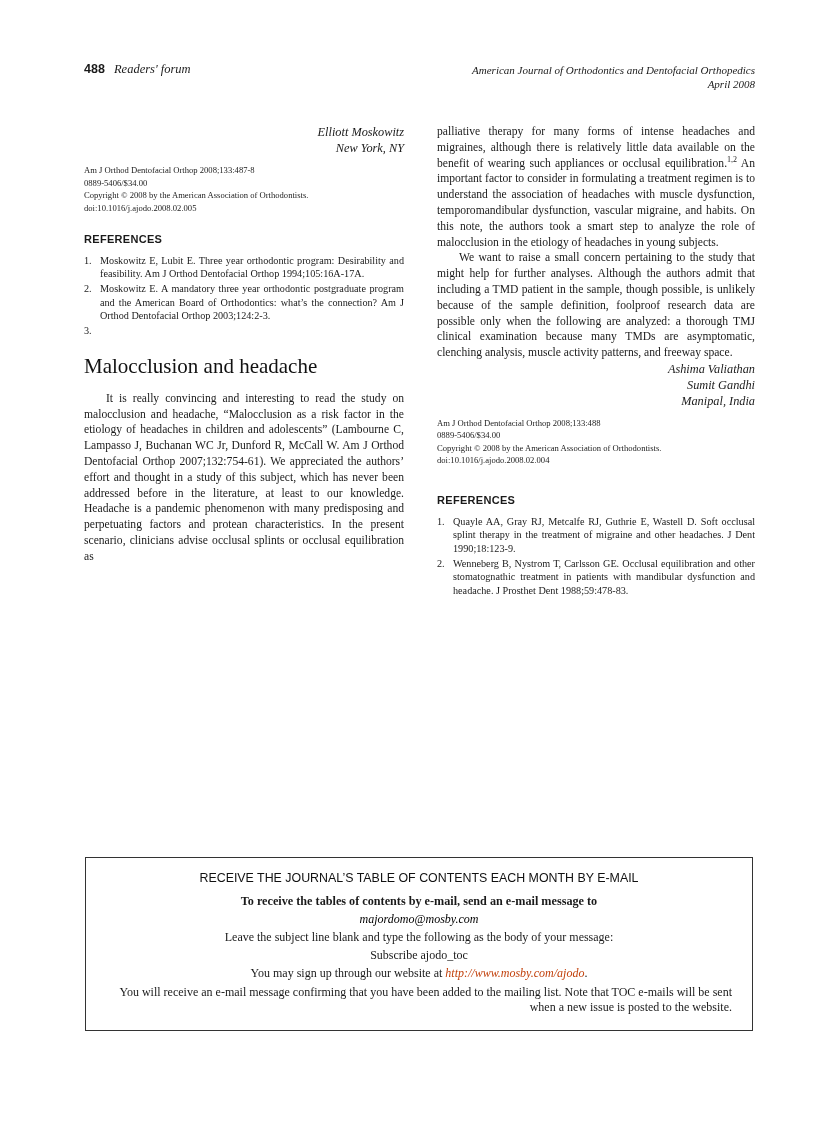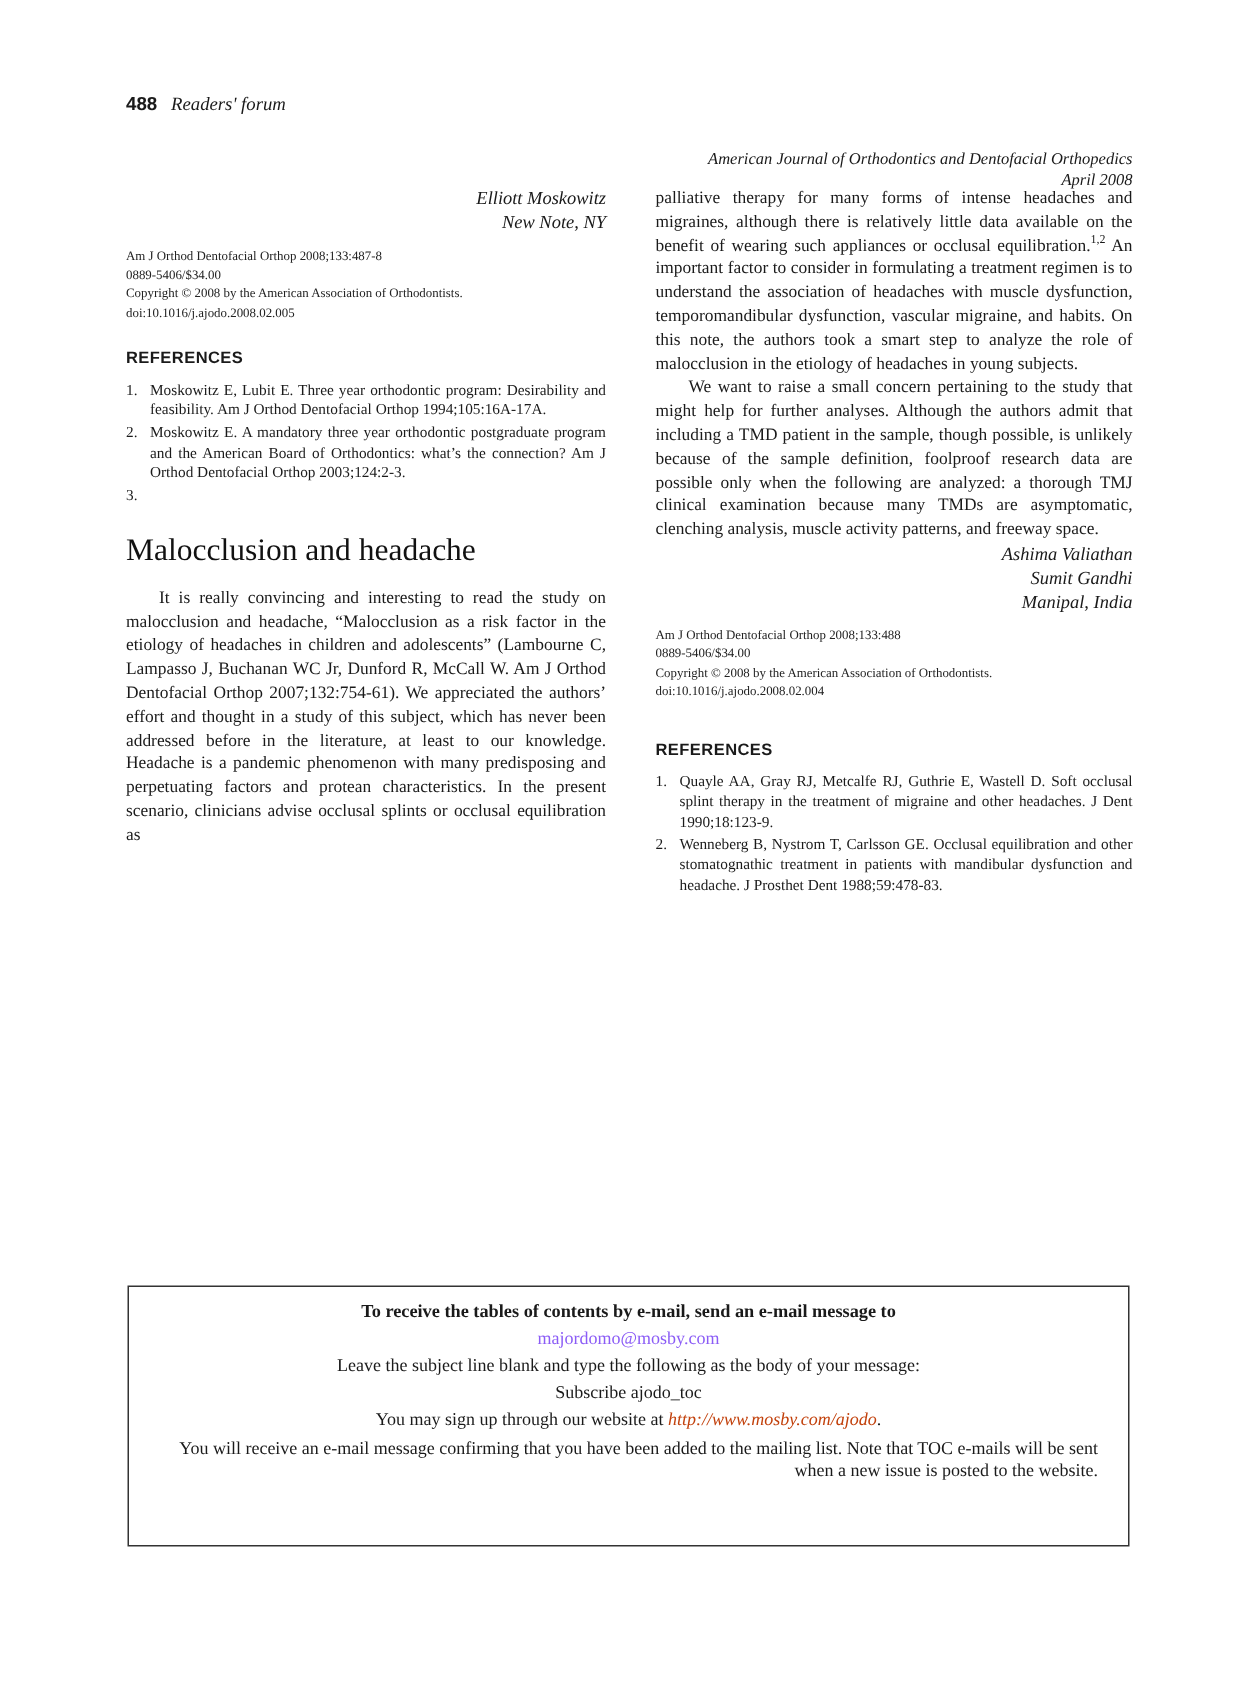--- a/index.html
+++ b/index.html
@@ -2,56 +2,56 @@
 <html><head>
 <meta charset="utf-8">
 <style>
   html, body { margin:0; padding:0; background:#ffffff; }
   body { width:838px; height:1122px; position:relative; overflow:hidden;
          font-family:"Liberation Serif", serif; color:#1a1a1a; }
   .abs { position:absolute; }
   .hdr-left { left:84px; top:62px; font-size:12.5px; }
   .hdr-left .pg { font-family:"Liberation Sans", sans-serif; font-weight:bold; font-size:12.5px; margin-right:6px; }
   .hdr-left .sec { font-style:italic; }
-  .hdr-right { right:83px; top:63px; text-align:right; font-style:italic; font-size:11px; line-height:14px;margin-top:36px; }
+  .hdr-right { right:83px; top:63px; text-align:right; font-style:italic; font-size:11px; line-height:14px; }
   .col { width:320px; font-size:11.6px; line-height:15.8px; }
   .col p { margin:0; text-align:justify; }
   .indent { text-indent:22px; }
   .sig { text-align:right; font-style:italic; font-size:12.3px; line-height:16px; }
   .meta { font-size:8.6px; line-height:12.5px; color:#222; margin-top:8px; }
   .refhead { font-family:"Liberation Sans", sans-serif; font-weight:bold; font-size:11px; letter-spacing:0.3px; margin:18px 0 6px 0; }
   ol.refs { margin:0; padding:0; list-style:none; font-size:10.2px; line-height:13.6px; }
   ol.refs li { position:relative; padding-left:16px; text-align:justify; margin-bottom:1px; }
   ol.refs li .n { position:absolute; left:0; top:0; }
   .title { font-size:21px; line-height:26px; margin:30px 0 12px 0; color:#111; }
   sup { font-size:8px; line-height:0; }
   .box { left:85px; top:857px; width:668px; height:174px; border:1.5px solid #333; box-sizing:border-box; text-align:center; }
   .box .bh { font-family:"Liberation Sans", sans-serif; font-size:12.4px; margin-top:13px; color:#111; }
   .box .l1 { font-weight:bold; font-size:12.2px; margin-top:9px; }
-  .box .email { color:#8b5cf6; font-size:12px; margin-top:3px; }
+  .box .email { font-style:italic; color:#000000; font-size:12px; margin-top:3px; }
   .box .l { font-size:12px; margin-top:3px; }
   .box .url { font-style:italic; color:#c2410c; }
   .box .fin { text-align:right; font-size:12px; line-height:15px; margin:4px 20px 0 21px; }
 </style>
 </head>
 <body>
 
 <div class="abs hdr-left">
   <span class="pg">488</span>
   <span class="sec">Readers' forum</span>
 </div>
 <div class="abs hdr-right">
   <div>American Journal of Orthodontics and Dentofacial Orthopedics</div>
   <div>April 2008</div>
 </div>
 
 <div class="abs col" style="left:84px; top:124px;">
   <div class="sig">
     <div>Elliott Moskowitz</div>
-    <div>New Note, NY</div>
+    <div>New York, NY</div>
   </div>
   <div class="meta">
     <div>Am J Orthod Dentofacial Orthop 2008;133:487-8</div>
     <div>0889-5406/$34.00</div>
     <div>Copyright © 2008 by the American Association of Orthodontists.</div>
     <div>doi:10.1016/j.ajodo.2008.02.005</div>
   </div>
   <div class="refhead">REFERENCES</div>
   <ol class="refs">
     <li><span class="n">1.</span><span>Moskowitz E, Lubit E. Three year orthodontic program: Desirability and feasibility. Am J Orthod Dentofacial Orthop 1994;105:16A-17A.</span></li>
@@ -77,19 +77,20 @@
     <div>doi:10.1016/j.ajodo.2008.02.004</div>
   </div>
   <div class="refhead" style="margin-top:26px;">REFERENCES</div>
   <ol class="refs">
     <li><span class="n">1.</span><span>Quayle AA, Gray RJ, Metcalfe RJ, Guthrie E, Wastell D. Soft occlusal splint therapy in the treatment of migraine and other headaches. J Dent 1990;18:123-9.</span></li>
     <li><span class="n">2.</span><span>Wenneberg B, Nystrom T, Carlsson GE. Occlusal equilibration and other stomatognathic treatment in patients with mandibular dysfunction and headache. J Prosthet Dent 1988;59:478-83.</span></li>
   </ol>
 </div>
 
 <div class="abs box">
+  <div class="bh">RECEIVE THE JOURNAL’S TABLE OF CONTENTS EACH MONTH BY E-MAIL</div>
   <div class="l1">To receive the tables of contents by e-mail, send an e-mail message to</div>
   <div class="email">majordomo@mosby.com</div>
   <div class="l">Leave the subject line blank and type the following as the body of your message:</div>
   <div class="l">Subscribe ajodo_toc</div>
   <div class="l"><span>You may sign up through our website at </span><span class="url">http://www.mosby.com/ajodo</span><span>.</span></div>
   <div class="fin">You will receive an e-mail message confirming that you have been added to the mailing list. Note that TOC e-mails will be sent when a new issue is posted to the website.</div>
 </div>
 
 </body></html>

